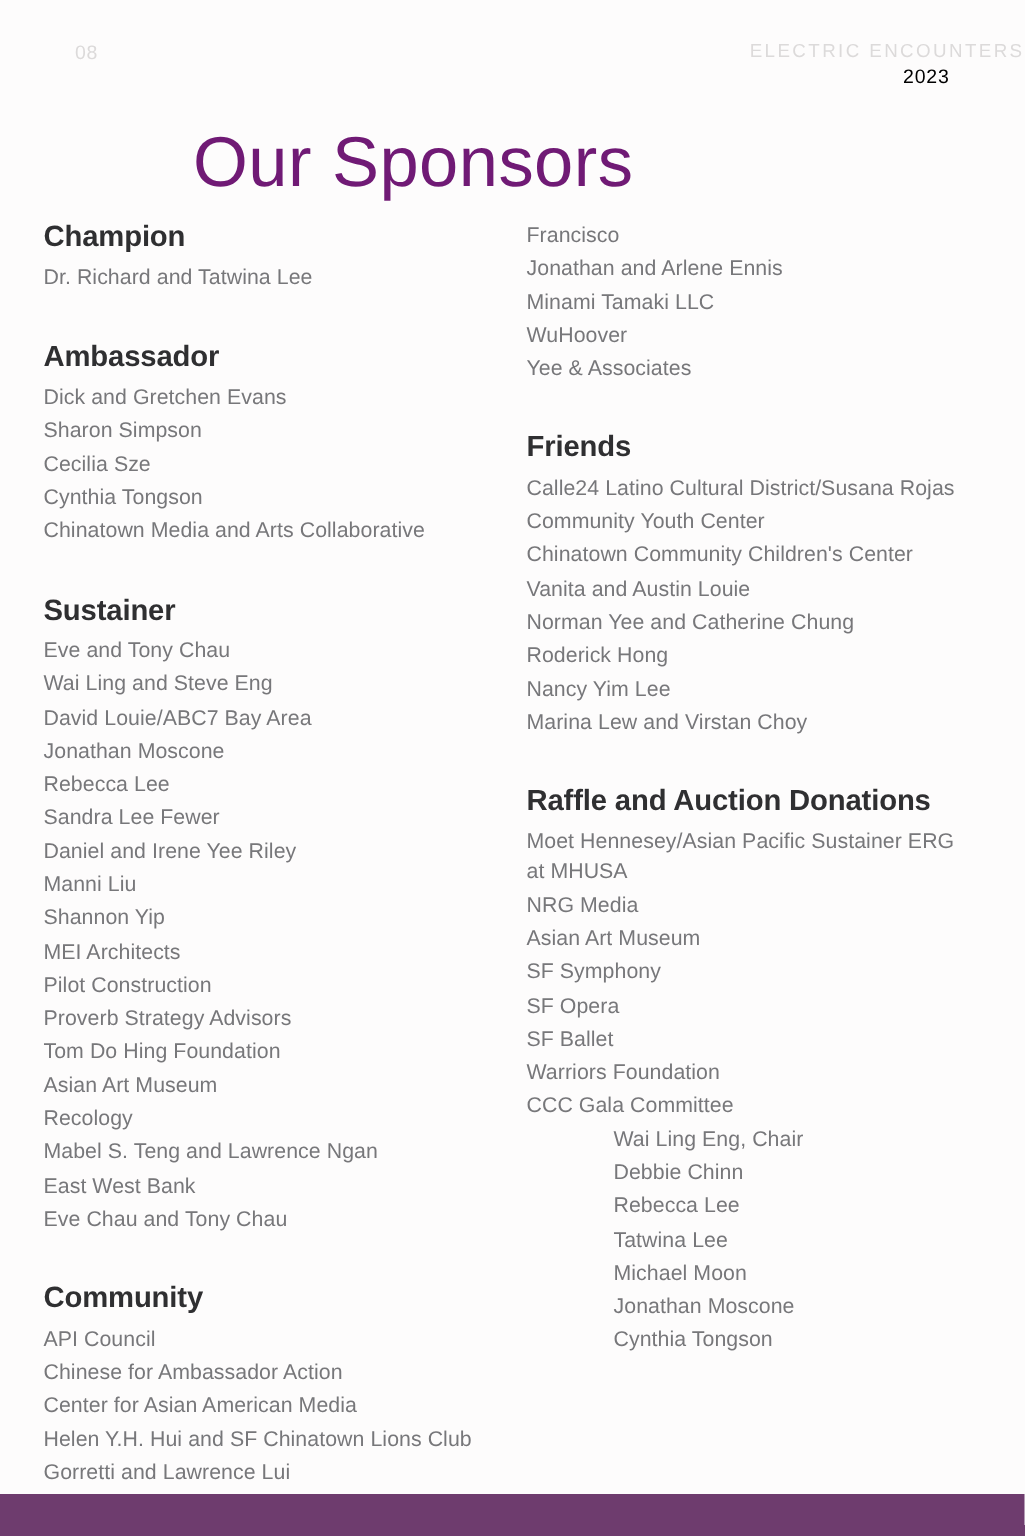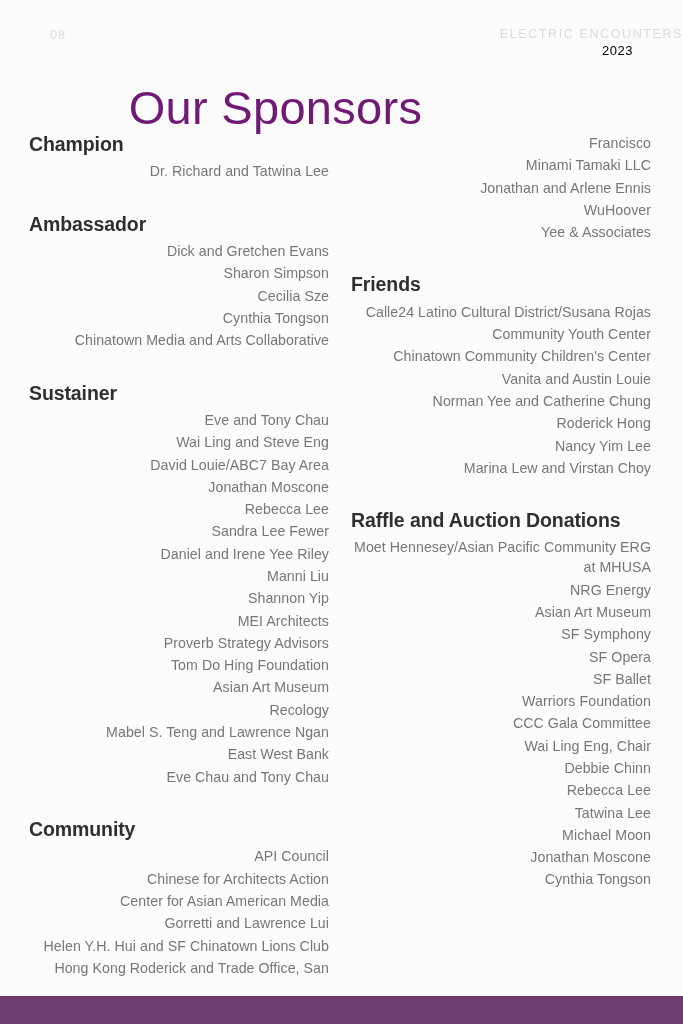--- a/index.html
+++ b/index.html
@@ -69,21 +69,21 @@
     font-weight: 300;
     color: #701a75;
     letter-spacing: 0.3px;
     line-height: 1.05;
     margin-top: 26px;
   }
 
   
   .columns {
     position: absolute;
-    top: 132px;
+    top: 146px;
     left: 0;
     width: 683px;
     height: 850px;
   }
   .col {
     position: absolute;
     top: 0;
   }
   .col-left  { left: 29px;  width: 300px; }
   .col-right { left: 351px; width: 300px; }
@@ -95,21 +95,20 @@
     letter-spacing: -0.1px;
     margin: 0 0 4px 0;
     line-height: 1.25;
   }
   .sec-heading.spaced { margin-top: 29px; }
 
   .entry-list {
     list-style: none;
     margin: 0;
     padding: 0;
-    text-align: right;
   }
   .entry {
     font-size: 14.2px;
     color: #77777a;
     line-height: 22.3px;
     letter-spacing: 0.05px;
     white-space: nowrap;
   }
   .entry.wrap {
     white-space: normal;
@@ -166,67 +165,68 @@
         <li class="entry">Eve and Tony Chau</li>
         <li class="entry">Wai Ling and Steve Eng</li>
         <li class="entry">David Louie/ABC7 Bay Area</li>
         <li class="entry">Jonathan Moscone</li>
         <li class="entry">Rebecca Lee</li>
         <li class="entry">Sandra Lee Fewer</li>
         <li class="entry">Daniel and Irene Yee Riley</li>
         <li class="entry">Manni Liu</li>
         <li class="entry">Shannon Yip</li>
         <li class="entry">MEI Architects</li>
+        <li class="entry">Pilot Construction</li>
         <li class="entry">Proverb Strategy Advisors</li>
         <li class="entry">Tom Do Hing Foundation</li>
         <li class="entry">Asian Art Museum</li>
         <li class="entry">Recology</li>
         <li class="entry">Mabel S. Teng and Lawrence Ngan</li>
         <li class="entry">East West Bank</li>
         <li class="entry">Eve Chau and Tony Chau</li>
       </ul>
 
       <div class="sec-heading spaced">Community</div>
       <ul class="entry-list">
         <li class="entry">API Council</li>
-        <li class="entry">Chinese for Architects Action</li>
+        <li class="entry">Chinese for Ambassador Action</li>
         <li class="entry">Center for Asian American Media</li>
+        <li class="entry">Helen Y.H. Hui and SF Chinatown Lions Club</li>
         <li class="entry">Gorretti and Lawrence Lui</li>
-        <li class="entry">Helen Y.H. Hui and SF Chinatown Lions Club</li>
         <li class="entry">Hong Kong Roderick and Trade Office, San</li>
       </ul>
 
     </div>
 
     <div class="col col-right">
 
       <ul class="entry-list">
         <li class="entry">Francisco</li>
+        <li class="entry">Jonathan and Arlene Ennis</li>
         <li class="entry">Minami Tamaki LLC</li>
-        <li class="entry">Jonathan and Arlene Ennis</li>
         <li class="entry">WuHoover</li>
         <li class="entry">Yee &amp; Associates</li>
       </ul>
 
       <div class="sec-heading spaced">Friends</div>
       <ul class="entry-list">
         <li class="entry">Calle24 Latino Cultural District/Susana Rojas</li>
         <li class="entry">Community Youth Center</li>
         <li class="entry">Chinatown Community Children's Center</li>
         <li class="entry">Vanita and Austin Louie</li>
         <li class="entry">Norman Yee and Catherine Chung</li>
         <li class="entry">Roderick Hong</li>
         <li class="entry">Nancy Yim Lee</li>
         <li class="entry">Marina Lew and Virstan Choy</li>
       </ul>
 
       <div class="sec-heading spaced">Raffle and Auction Donations</div>
       <ul class="entry-list">
-        <li class="entry wrap">Moet Hennesey/Asian Pacific Community ERG at MHUSA</li>
-        <li class="entry">NRG Energy</li>
+        <li class="entry wrap">Moet Hennesey/Asian Pacific Sustainer ERG at MHUSA</li>
+        <li class="entry">NRG Media</li>
         <li class="entry">Asian Art Museum</li>
         <li class="entry">SF Symphony</li>
         <li class="entry">SF Opera</li>
         <li class="entry">SF Ballet</li>
         <li class="entry">Warriors Foundation</li>
         <li class="entry">CCC Gala Committee</li>
         <li class="entry indent">Wai Ling Eng, Chair</li>
         <li class="entry indent">Debbie Chinn</li>
         <li class="entry indent">Rebecca Lee</li>
         <li class="entry indent">Tatwina Lee</li>

